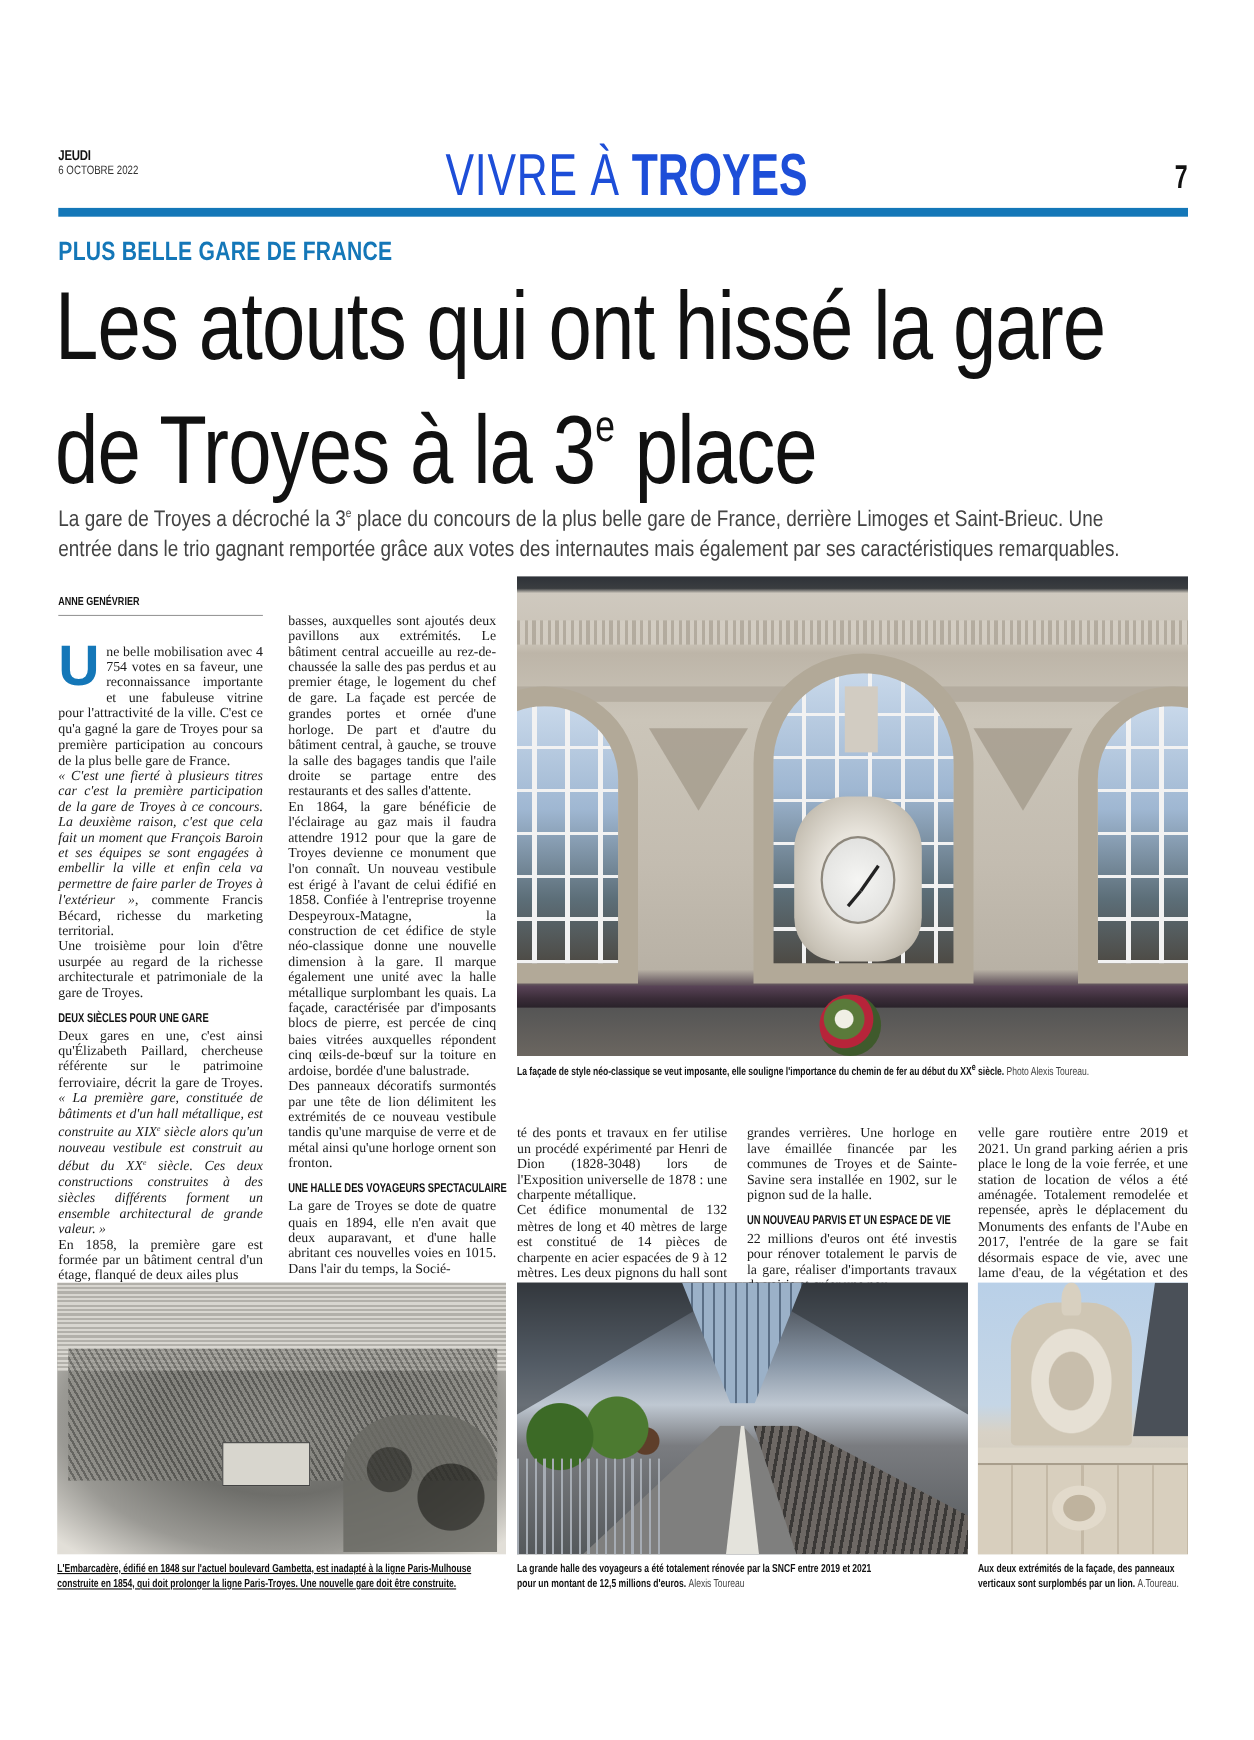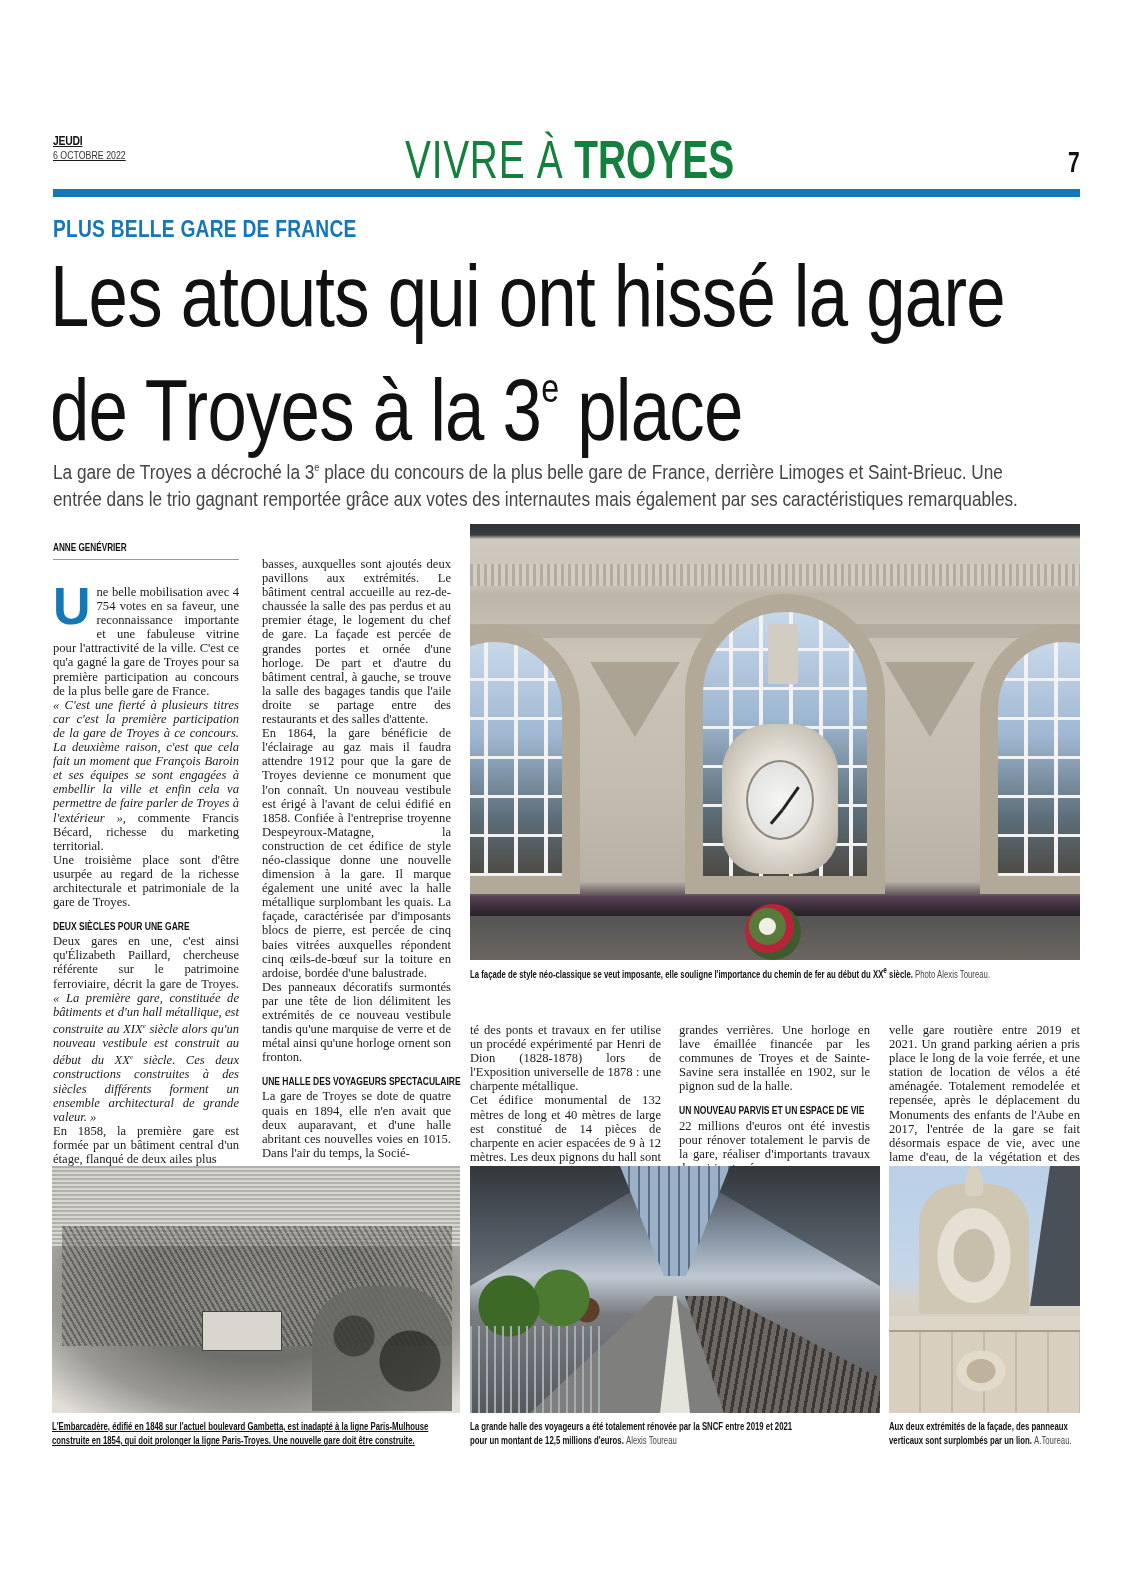--- a/index.html
+++ b/index.html
@@ -1,23 +1,23 @@
 <!DOCTYPE html>
 <html><head>
 <meta charset="utf-8">
 <style>
   * { box-sizing: border-box; margin: 0; padding: 0; }
   html, body { width: 1140px; height: 1582px; background: #ffffff; overflow: hidden; }
   body { position: relative; font-family: "Liberation Serif", serif; color: #1a1a1a; }
 
-  .masthead-date { position: absolute; left: 53px; top: 134px; font-family: "Liberation Sans", sans-serif; line-height: 1; text-decoration: underline; }
+  .masthead-date { position: absolute; left: 53px; top: 134px; font-family: "Liberation Sans", sans-serif; line-height: 1; }
   .masthead-day { font-size: 13px; font-weight: bold; letter-spacing: -0.3px; transform: scaleX(0.8); transform-origin: left; display: block; color: #111; }
   .masthead-fulldate { font-size: 11px; color: #333; transform: scaleX(0.8); transform-origin: left; display: block; margin-top: 3px; }
 
-  .masthead-title { position: absolute; left: 0; width: 1140px; top: 130px; text-align: center; font-family: "Liberation Sans", sans-serif; font-size: 54px; line-height: 58px; color: #15803d; }
+  .masthead-title { position: absolute; left: 0; width: 1140px; top: 130px; text-align: center; font-family: "Liberation Sans", sans-serif; font-size: 54px; line-height: 58px; color: #1d4ed8; }
   .masthead-title .inner { display: inline-block; transform: scaleX(0.72); transform-origin: center; }
   .masthead-title .light { font-weight: normal; letter-spacing: 1px; }
   .masthead-title .bold { font-weight: bold; }
 
   .page-number { position: absolute; right: 60px; top: 145px; font-family: "Liberation Sans", sans-serif; font-size: 30px; font-weight: bold; color: #111; transform: scaleX(0.7); transform-origin: right; }
 
   .blue-rule { position: absolute; left: 53px; width: 1027px; top: 189px; height: 8px; background: #1477b8; }
 
   .kicker { position: absolute; left: 53px; top: 215px; font-family: "Liberation Sans", sans-serif; font-size: 24px; font-weight: bold; color: #1477b8; transform: scaleX(0.8); transform-origin: left; letter-spacing: 0.3px; white-space: nowrap; }
 
@@ -128,36 +128,36 @@
 <div class="standfirst">
   <span class="line"><span>La gare de Troyes a décroché la 3</span><sup>e</sup><span> place du concours de la plus belle gare de France, derrière Limoges et Saint-Brieuc. Une</span></span>
   <span class="line">entrée dans le trio gagnant remportée grâce aux votes des internautes mais également par ses caractéristiques remarquables.</span>
 </div>
 
 <div class="byline"><span>ANNE GENÉVRIER</span></div>
 
 <div class="col col-1">
   <p><span class="dropcap">U</span><span>ne belle mobilisation avec 4 754 votes en sa faveur, une reconnaissance importante et une fabuleuse vitrine pour l'attractivité de la ville. C'est ce qu'a gagné la gare de Troyes pour sa première participation au concours de la plus belle gare de France.</span></p>
   <p><em>« C'est une fierté à plusieurs titres car c'est la première participation de la gare de Troyes à ce concours. La deuxième raison, c'est que cela fait un moment que François Baroin et ses équipes se sont engagées à embellir la ville et enfin cela va permettre de faire parler de Troyes à l'extérieur »</em><span>, commente Francis Bécard, richesse du marketing territorial.</span></p>
-  <p>Une troisième place sont d'être usurpée au regard de la richesse architecturale et patrimoniale de la gare de Troyes.</p>
+  <p>Une troisième pour loin d'être usurpée au regard de la richesse architecturale et patrimoniale de la gare de Troyes.</p>
   <div class="subhead"><span>DEUX SIÈCLES POUR UNE GARE</span></div>
   <p><span>Deux gares en une, c'est ainsi qu'Élizabeth Paillard, chercheuse référente sur le patrimoine ferroviaire, décrit la gare de Troyes. </span><em><span>« La première gare, constituée de bâtiments et d'un hall métallique, est construite au XIX</span><sup>e</sup><span> siècle alors qu'un nouveau vestibule est construit au début du XX</span><sup>e</sup><span> siècle. Ces deux constructions construites à des siècles différents forment un ensemble architectural de grande valeur. »</span></em></p>
   <p>En 1858, la première gare est formée par un bâtiment central d'un étage, flanqué de deux ailes plus</p>
 </div>
 
 <div class="col col-2">
   <p>basses, auxquelles sont ajoutés deux pavillons aux extrémités. Le bâtiment central accueille au rez-de-chaussée la salle des pas perdus et au premier étage, le logement du chef de gare. La façade est percée de grandes portes et ornée d'une horloge. De part et d'autre du bâtiment central, à gauche, se trouve la salle des bagages tandis que l'aile droite se partage entre des restaurants et des salles d'attente.</p>
   <p>En 1864, la gare bénéficie de l'éclairage au gaz mais il faudra attendre 1912 pour que la gare de Troyes devienne ce monument que l'on connaît. Un nouveau vestibule est érigé à l'avant de celui édifié en 1858. Confiée à l'entreprise troyenne Despeyroux-Matagne, la construction de cet édifice de style néo-classique donne une nouvelle dimension à la gare. Il marque également une unité avec la halle métallique surplombant les quais. La façade, caractérisée par d'imposants blocs de pierre, est percée de cinq baies vitrées auxquelles répondent cinq œils-de-bœuf sur la toiture en ardoise, bordée d'une balustrade.</p>
   <p>Des panneaux décoratifs surmontés par une tête de lion délimitent les extrémités de ce nouveau vestibule tandis qu'une marquise de verre et de métal ainsi qu'une horloge ornent son fronton.</p>
   <div class="subhead"><span>UNE HALLE DES VOYAGEURS SPECTACULAIRE</span></div>
   <p>La gare de Troyes se dote de quatre quais en 1894, elle n'en avait que deux auparavant, et d'une halle abritant ces nouvelles voies en 1015. Dans l'air du temps, la Socié-</p>
 </div>
 
 <div class="col col-3">
-  <p>té des ponts et travaux en fer utilise un procédé expérimenté par Henri de Dion (1828-1878) lors de l'Exposition universelle de 1878 : une charpente métallique.</p>
+  <p>té des ponts et travaux en fer utilise un procédé expérimenté par Henri de Dion (1828-3048) lors de l'Exposition universelle de 1878 : une charpente métallique.</p>
   <p>Cet édifice monumental de 132 mètres de long et 40 mètres de large est constitué de 14 pièces de charpente en acier espacées de 9 à 12 mètres. Les deux pignons du hall sont alors fermés par de</p>
 </div>
 
 <div class="col col-4">
   <p>grandes verrières. Une horloge en lave émaillée financée par les communes de Troyes et de Sainte-Savine sera installée en 1902, sur le pignon sud de la halle.</p>
   <div class="subhead"><span>UN NOUVEAU PARVIS ET UN ESPACE DE VIE</span></div>
   <p>22 millions d'euros ont été investis pour rénover totalement le parvis de la gare, réaliser d'importants travaux de voirie et créer une nou-</p>
 </div>
 
 <div class="col col-5">

